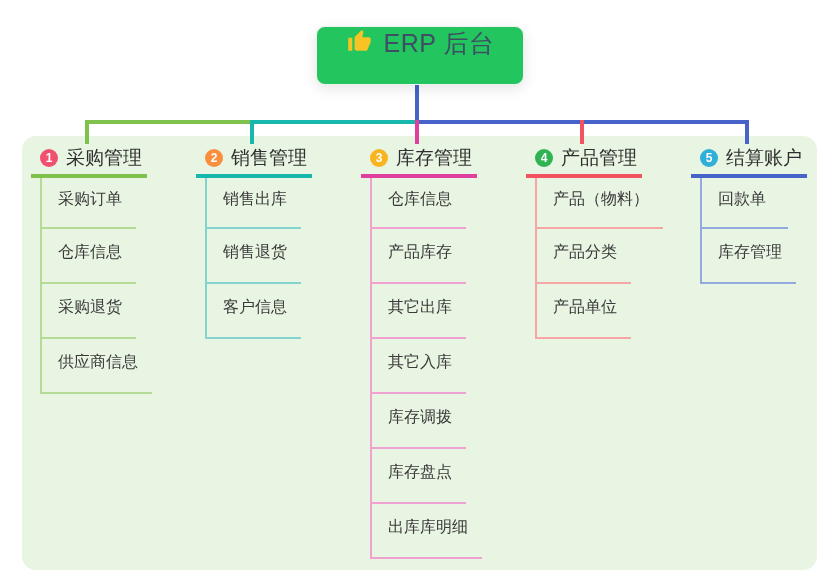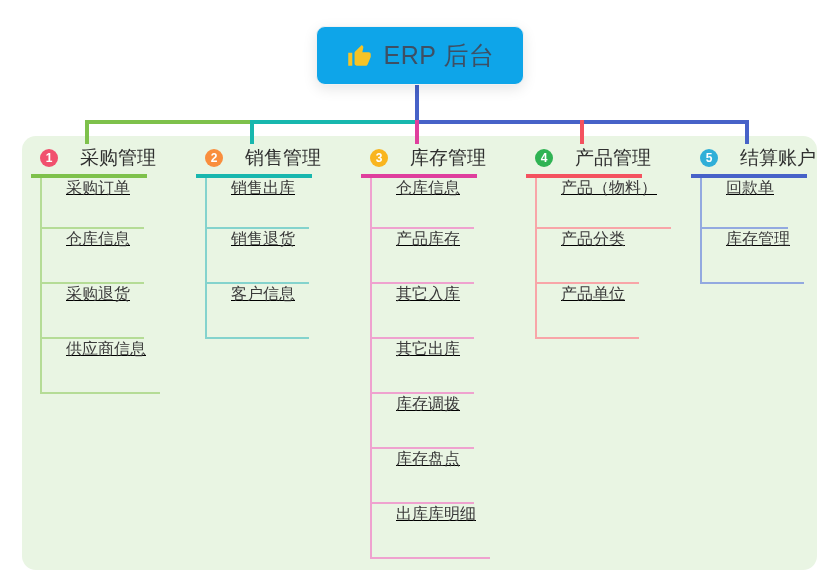--- a/index.html
+++ b/index.html
@@ -9,23 +9,23 @@
     -webkit-font-smoothing:antialiased;
   }
   
   .panel{
     position:absolute;left:22px;top:136px;width:795px;height:434px;
     border-radius:14px;
   }
   
   .root-card{
     position:absolute;left:316px;top:26px;width:206px;height:57px;
-    background:#0ea5e9;border:1px solid #f1f1f1;border-radius:9px;
+    background:#22c55e;border:1px solid #f1f1f1;border-radius:9px;
     box-shadow:0 4px 14px rgba(0,0,0,0.10);
-    display:flex;align-items:center;justify-content:center;gap:11px;
+    display:flex;align-items:flex-start;justify-content:center;gap:11px;
     z-index:3;
   }
   .root-title{font-size:25px;font-weight:500;letter-spacing:0.5px;}
   .thumb-icon{width:27px;height:27px;display:block;}
   
   .vline,.hline{position:absolute;z-index:1;}
   .root-drop{left:415px;top:83px;width:4px;height:41px;}
   .bus-a{left:85px;top:120px;width:167px;height:4px;}
   .bus-b{left:252px;top:120px;width:165px;height:4px;}
   .bus-c{left:417px;top:120px;width:332px;height:4px;}
@@ -37,31 +37,30 @@
   .riser-4{left:745px;}
   
   .branch{position:absolute;top:147px;width:165px;z-index:2;}
   .branch-title-row{display:flex;align-items:center;height:22px;padding-left:9px;}
   .badge{
     width:18px;height:18px;border-radius:50%;flex:0 0 18px;
     background:var(--badge);
     color:#ffffff;font-size:12px;font-weight:bold;
     display:flex;align-items:center;justify-content:center;
   }
-  .branch-title-text{margin-left:22px;font-size:19px;font-weight:500;color:#2f2f2f;white-space:nowrap;}
+  .branch-title-text{margin-left:8px;font-size:19px;font-weight:500;color:#2f2f2f;white-space:nowrap;}
   .branch-underline{margin-top:5px;width:116px;height:3.5px;background:var(--line);}
   .children{margin-left:9px;}
   .child{
     box-sizing:border-box;
     height:55px;width:max-content;min-width:88px;
     border-left:2px solid var(--light);
     border-bottom:2px solid var(--light);
-    display:flex;align-items:flex-start;
-    padding:0 14px 6px 24px;
-    text-decoration:underline;
+    display:flex;align-items:center;
+    padding:0 14px 6px 16px;
   }
   .child:first-child{height:51px;}
   .child-label{font-size:16px;color:#3a3a3a;white-space:nowrap;}
 </style>
 </head>
 <body>
 
 <div class="stage">
 
   <div class="panel" style="background: rgb(233, 245, 227);"></div>
@@ -131,24 +130,24 @@
     </div>
     <div class="branch-underline"></div>
     <div class="children">
       <div class="child">
           <span class="child-label">仓库信息</span>
         </div>
       <div class="child">
           <span class="child-label">产品库存</span>
         </div>
       <div class="child">
-          <span class="child-label">其它入库</span>
+          <span class="child-label">其它出库</span>
         </div>
       <div class="child">
-          <span class="child-label">其它出库</span>
+          <span class="child-label">其它入库</span>
         </div>
       <div class="child">
           <span class="child-label">库存调拨</span>
         </div>
       <div class="child">
           <span class="child-label">库存盘点</span>
         </div>
       <div class="child">
           <span class="child-label">出库库明细</span>
         </div>

